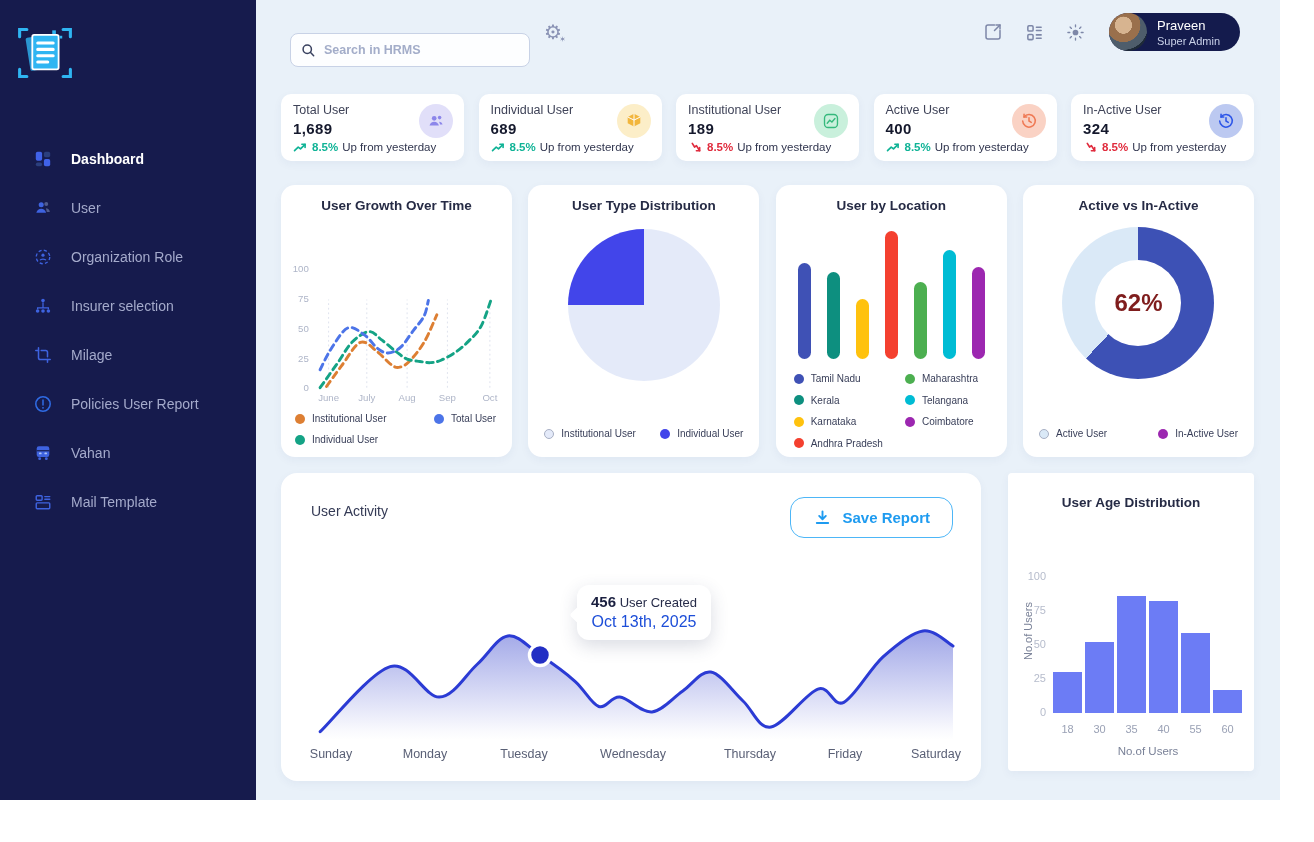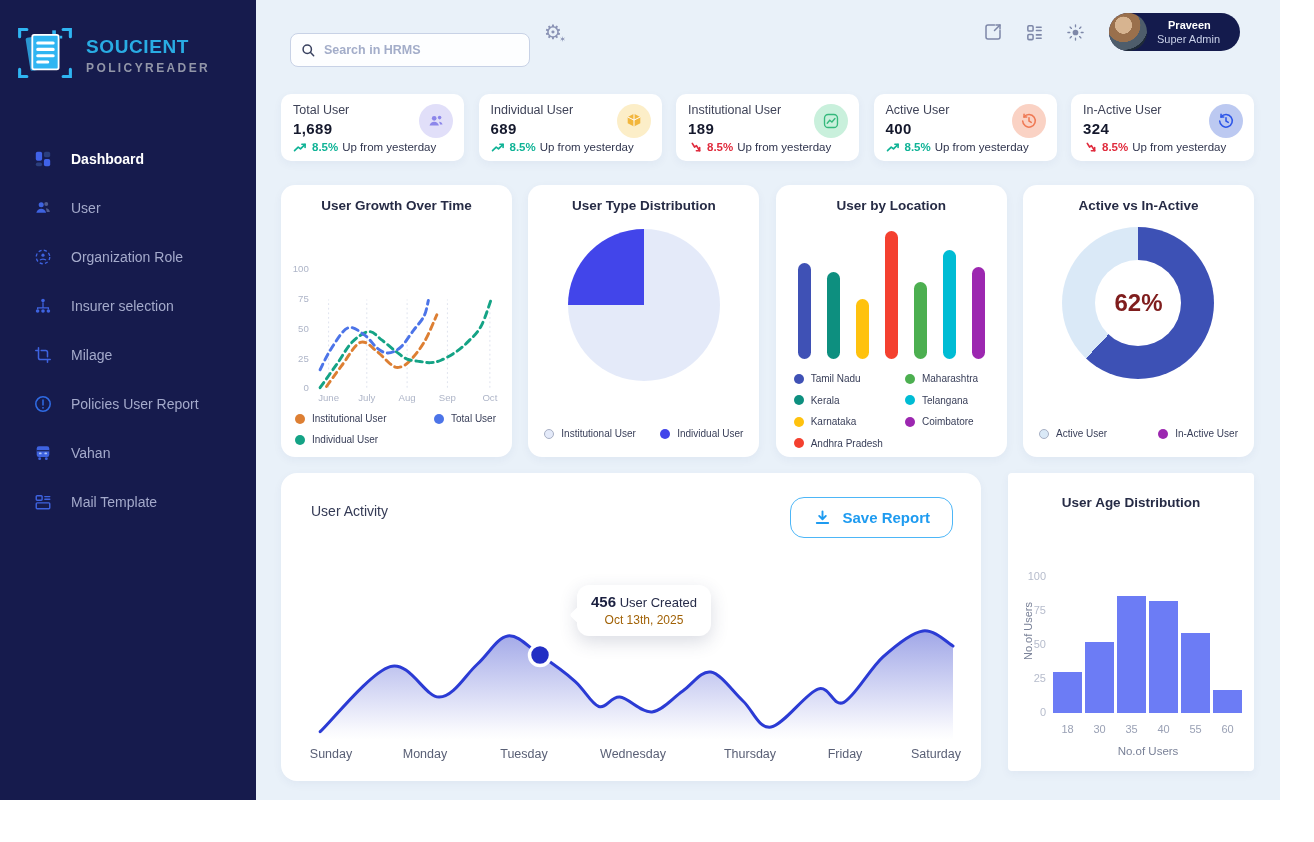--- a/index.html
+++ b/index.html
@@ -23,21 +23,21 @@
   .topbar { display:flex; align-items:center; padding:12px 40px 0 34px; height:52px; }
   .search-box { display:flex; align-items:center; gap:8px; width:240px; height:22px; background:#FDFEFF; border:1px solid #C8D2E6; border-radius:8px; padding:16px 10px;margin-top:36px; }
   .search-box input { border:none; outline:none; background:transparent; width:100%; font-size:12.5px; color:#3A4160; font-family:inherit; }
   .search-box input::placeholder { color:#A3ADC9; font-weight:600; }
   .gear { margin-left:14px; color:#8A93B5; font-size:20px; line-height:1; cursor:pointer; position:relative; }
   .gear .mini { position:absolute; right:-4px; bottom:-2px; font-size:8px; }
   .spacer { flex:1; }
   .top-icon { margin-left:22px; display:inline-flex; cursor:pointer; }
   .profile { display:flex; align-items:center; gap:10px; margin-left:24px; background:#141B4D; border-radius:19px; height:38px; padding-right:20px; cursor:pointer; }
   .avatar { width:38px; height:38px; border-radius:50%; background:radial-gradient(circle at 38% 32%, #D7B490 0 24%, #9A704C 25% 48%, #4E5D6B 49% 70%, #1E2A38 71% 100%); }
-  .profile .pname { color:#ffffff; font-size:11px; font-weight:700;margin-left:11px; }
+  .profile .pname { color:#ffffff; font-size:13px; font-weight:400; }
   .profile .prole { color:#C9D1E8; font-size:11px; margin-top:2px; }
 
   .stats-row { display:flex; justify-content:space-between; margin:42px 26px 0 25px; }
   .stat-card { position:relative; width:183px; height:67px; background:#ffffff; border-radius:10px; padding:9px 12px; box-shadow:0 3px 10px rgba(40,60,120,.05); }
   .stat-title { font-size:12.5px; color:#3F4358; }
   .stat-value { font-size:15px; font-weight:700; color:#14182C; margin-top:3px; letter-spacing:.4px; }
   .stat-ic { position:absolute; right:11px; top:10px; width:34px; height:34px; border-radius:50%; display:flex; align-items:center; justify-content:center; }
   .stat-trend { display:flex; align-items:center; gap:4px; margin-top:4px; font-size:11.5px; }
   .stat-trend .pct { font-weight:700;text-align:center; }
   .stat-trend .pct.up { color:#0FB396; }
@@ -64,21 +64,21 @@
 
   .bottom-row { display:flex; justify-content:space-between; align-items:flex-start; margin:16px 26px 0 25px; }
   .activity-card { position:relative; width:700px; height:308px; background:#ffffff; border-radius:16px; box-shadow:0 3px 10px rgba(40,60,120,.05); }
   .act-head { display:flex; justify-content:space-between; align-items:flex-start; padding:24px 28px 0 30px; }
   .act-head h3 { font-size:14px; font-weight:500; color:#343A55; margin-top:6px; }
   .save-btn { display:flex; align-items:center; gap:10px; background:#ffffff; border:1.6px solid #4DB6F7; border-radius:14px; padding:10px 22px; color:#1E9BF0; font-size:15px; font-weight:700; font-family:inherit; cursor:pointer; }
   #activity-svg { position:absolute; left:0; bottom:18px; }
   .tooltip { position:absolute; background:#ffffff; border-radius:12px; box-shadow:0 6px 18px rgba(50,60,100,.18); padding:8px 14px 9px; text-align:center; z-index:3; }
   .tooltip .tt-line1 { font-size:13px; color:#272C49; white-space:nowrap; }
   .tooltip .tt-line1 b { font-size:15px; color:#1B2040; }
-  .tooltip .tt-date { font-size:12px; color:#a16207; margin-top:3px; }
+  .tooltip .tt-date { font-size:16px; color:#1d4ed8; margin-top:3px; }
   .tt-arrow { position:absolute; left:-5px; top:24px; width:12px; height:12px; background:#ffffff; transform:rotate(45deg); border-radius:2px; }
 
   .age-card { position:relative; width:246px; height:298px; background:#ffffff; border-radius:4px; box-shadow:0 3px 10px rgba(40,60,120,.05); }
   .age-card h3 { font-size:13.5px; font-weight:600; color:#262B45; text-align:center; margin-top:22px; }
   .hist-wrap { position:absolute; inset:0; }
   .h-tick { position:absolute; left:6px; width:32px; text-align:right; font-size:11px; color:#B6BCCC; }
   .h-bar { position:absolute; background:#6C7CF5; border-left:.5px solid #fff; border-right:.5px solid #fff; }
   .h-cat { position:absolute; width:31px; text-align:center; font-size:11px; color:#9AA1B5; }
   .h-ylabel { position:absolute; left:14px; top:212px; width:108px; text-align:center; font-size:11px; color:#7A8298; transform:rotate(-90deg); transform-origin:0 0; }
   .h-xlabel { position:absolute; left:44px; top:272px; width:192px; text-align:center; font-size:11.5px; color:#7A8298; }
@@ -97,24 +97,20 @@
               <path d="M60 50v8h-8"></path>
               <path d="M12 58H4v-8"></path>
           </g>
           <rect x="13" y="13" width="29" height="37" rx="2" fill="#2FB5F2" transform="rotate(-9 27 31)" opacity=".8"></rect>
           <rect x="18" y="12" width="29" height="38" rx="2" fill="#2FB5F2" stroke="#fff" stroke-width="2"></rect>
           <path d="M24 21h17M24 28h17M24 35h17M24 42h11" stroke="#fff" stroke-width="3.4" stroke-linecap="round"></path>
           <rect x="40" y="7" width="4" height="4" fill="#2FB5F2"></rect>
             <rect x="48" y="13" width="3" height="3" fill="#2FB5F2"></rect>
         </svg>
       </span>
-      <div class="logo-text">
-        <div class="brand">SOUCIENT</div>
-        <div class="brand-sub">POLICYREADER</div>
-      </div>
     </div>
     <nav id="side-nav">
         <div class="side-item active">
           <span class="side-icon">
             <svg viewBox="0 0 20 20" width="18" height="18">
               <rect x="2" y="2" width="7" height="10" rx="2" fill="#4062E8"></rect>
               <rect x="11" y="2" width="7" height="6" rx="2" fill="#2B3F7E"></rect>
               <rect x="11" y="10" width="7" height="8" rx="2" fill="#4062E8"></rect>
               <rect x="2" y="14" width="7" height="4" rx="2" fill="#2B3F7E"></rect>
             </svg>

